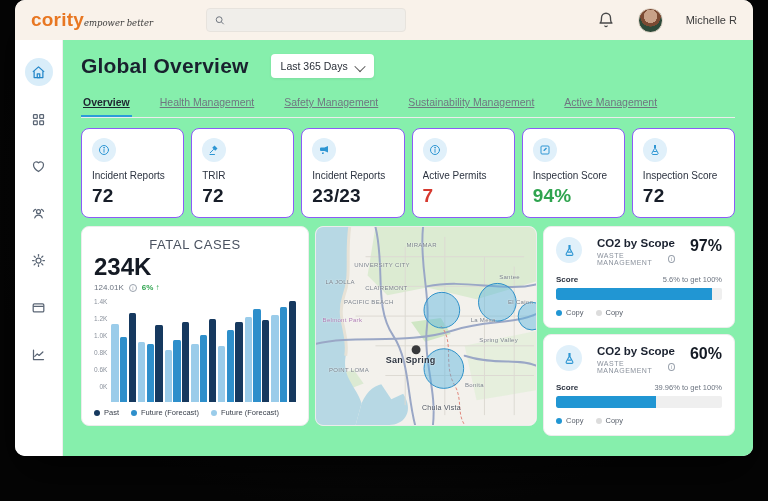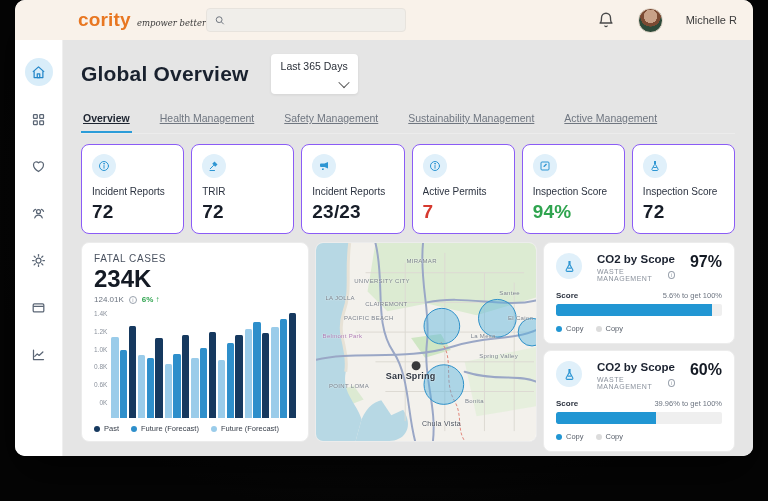--- a/index.html
+++ b/index.html
@@ -7,21 +7,21 @@
   body { font-family:"Liberation Sans", sans-serif; background:#070707; }
   .canvas { position:relative; width:768px; height:501px;
     background:radial-gradient(ellipse at 50% 40%, #111 0%, #050505 75%); }
   .app { position:absolute; left:15px; top:0; width:738px; height:456px;
     background:#fff; border-radius:10px; overflow:hidden;
     box-shadow:0 18px 45px rgba(0,0,0,.65); display:flex; flex-direction:column; }
 
   
   .app-header { height:40px; background:#f9f2ea; display:flex; align-items:center;
     padding:0 16px; flex:0 0 auto; }
-  .logo-group { display:flex; align-items:baseline; gap:6px; width:175px;justify-content:flex-end; }
+  .logo-group { display:flex; align-items:baseline; gap:0; width:175px; }
   .logo-text { font-size:19px; font-weight:bold; color:#e87722; letter-spacing:.2px; }
   .logo-tagline { font-family:"DejaVu Serif", serif; font-style:italic; font-size:8.5px; color:#3a3a3a; }
   .search { display:flex; align-items:center; gap:7px; background:#f0eeea;
     border:1px solid #e7e3dd; border-radius:4px; height:24px; width:200px; padding:0 8px; }
   .search input { border:none; outline:none; background:transparent; font-size:11px;
     color:#444; width:100%; font-family:"Liberation Sans", sans-serif; }
   .header-right { margin-left:auto; display:flex; align-items:center; gap:23px; }
   .bell { width:18px; height:18px; cursor:pointer; }
   .avatar { width:25px; height:25px; border-radius:50%;
     background:radial-gradient(circle at 50% 32%, #c8a188 0 34%, #7b4a33 35% 52%, #2e4a3a 53% 100%);
@@ -30,25 +30,25 @@
 
   
   .app-body { display:flex; flex:1; min-height:0; }
   .sidebar { width:48px; background:#fff; border-right:1px solid #efefef;
     display:flex; flex-direction:column; align-items:center; padding-top:18px; gap:19px; }
   .side-item { width:28px; height:28px; border-radius:50%; display:flex;
     align-items:center; justify-content:center; color:#5b6675; cursor:pointer; }
   .side-item.active { background:#d9edf9; color:#2386c8; }
   .side-item svg { width:15px; height:15px; }
 
-  .content { flex:1; background:#e5e5e5; padding:14px 18px 10px 18px; overflow:hidden; }
+  .content { flex:1; background:#86efac; padding:14px 18px 10px 18px; overflow:hidden; }
   .title-row { display:flex; align-items:center; gap:22px; }
   .page-title { font-size:21px; font-weight:bold; color:#19212e; letter-spacing:.2px; }
   .date-chip { background:#fff; border-radius:4px; box-shadow:0 1px 3px rgba(0,0,0,.08);
-    font-size:10.5px; color:#2a2f38; padding:6px 10px; display:flex; align-items:flex-end; gap:8px; cursor:pointer;flex-direction:column; }
+    font-size:10.5px; color:#2a2f38; padding:6px 10px; display:flex; align-items:flex-end; gap:8px; cursor:pointer; }
   .chev { width:8px; height:8px; border-right:1.4px solid #555; border-bottom:1.4px solid #555;
     transform:rotate(45deg) translate(-1px,-1px); }
 
   .tabs-row { display:flex; gap:26px; margin-top:12px; border-bottom:1px solid #ececec; }
   .tab { font-size:10.5px; color:#6f7680; padding:6px 2px 7px; cursor:pointer; white-space:nowrap;text-decoration:underline; }
   .tab.active { color:#1d2430; font-weight:bold; border-bottom:2px solid #2b9cd8; }
 
   
   .kpi-row { display:flex; gap:7px; margin-top:10px; }
   .kpi-card { flex:1; background:#fff; border:1px solid #8b5cf6; border-radius:8px;
@@ -61,21 +61,21 @@
   .kpi-value { font-size:19px; font-weight:bold; color:#171d28; margin-top:4px; letter-spacing:.2px; }
   .kpi-value.red { color:#d6392f; }
   .kpi-value.green { color:#2fa44f; }
 
   
   .bottom-grid { display:flex; gap:6px; margin-top:8px; height:200px; }
   .card { background:#fff; border:1px solid #ececec; border-radius:8px; }
 
   
   .chart-card { width:228px; padding:10px 12px 8px; display:flex; flex-direction:column; }
-  .chart-eyebrow { font-size:10px; letter-spacing:.6px; color:#4a5260; }
+  .chart-eyebrow { font-size:13px; letter-spacing:.6px; color:#4a5260;text-align:center; }
   .chart-big { font-size:24px; font-weight:bold; color:#141a24; margin-top:3px; line-height:1; }
   .chart-subrow { display:flex; align-items:center; gap:5px; margin-top:4px; font-size:8px; color:#6c7480; }
   .delta { color:#2fa44f; font-weight:bold; }
   .mini-info { width:8px; height:8px; border:1px solid #9aa2ad; border-radius:50%;
     font-size:6px; color:#9aa2ad; display:inline-flex; align-items:center; justify-content:center; }
   .plot { flex:1; display:flex; margin-top:6px; min-height:0; }
   .y-axis { display:flex; flex-direction:column; justify-content:space-between;
     font-size:6.5px; color:#8a919c; padding:0 4px 12px 0; text-align:right; }
   .bars-area { flex:1; display:flex; flex-direction:column; }
   .bars { flex:1; display:flex; align-items:flex-end; gap:2px; }

